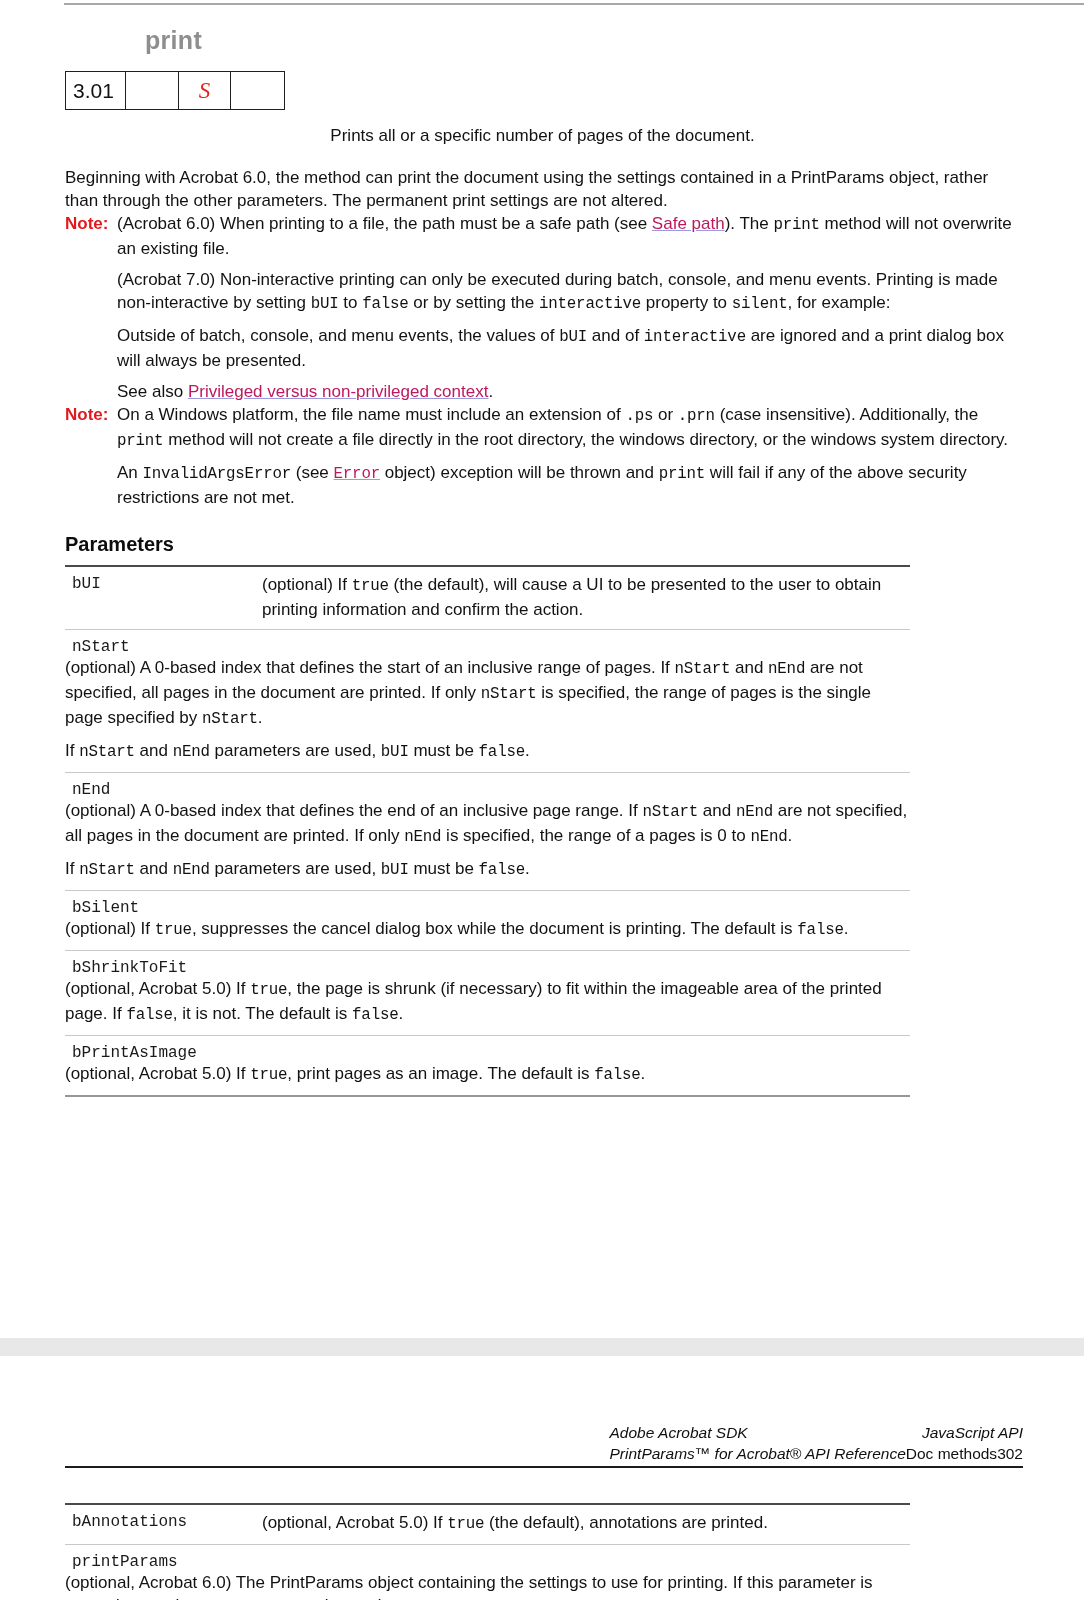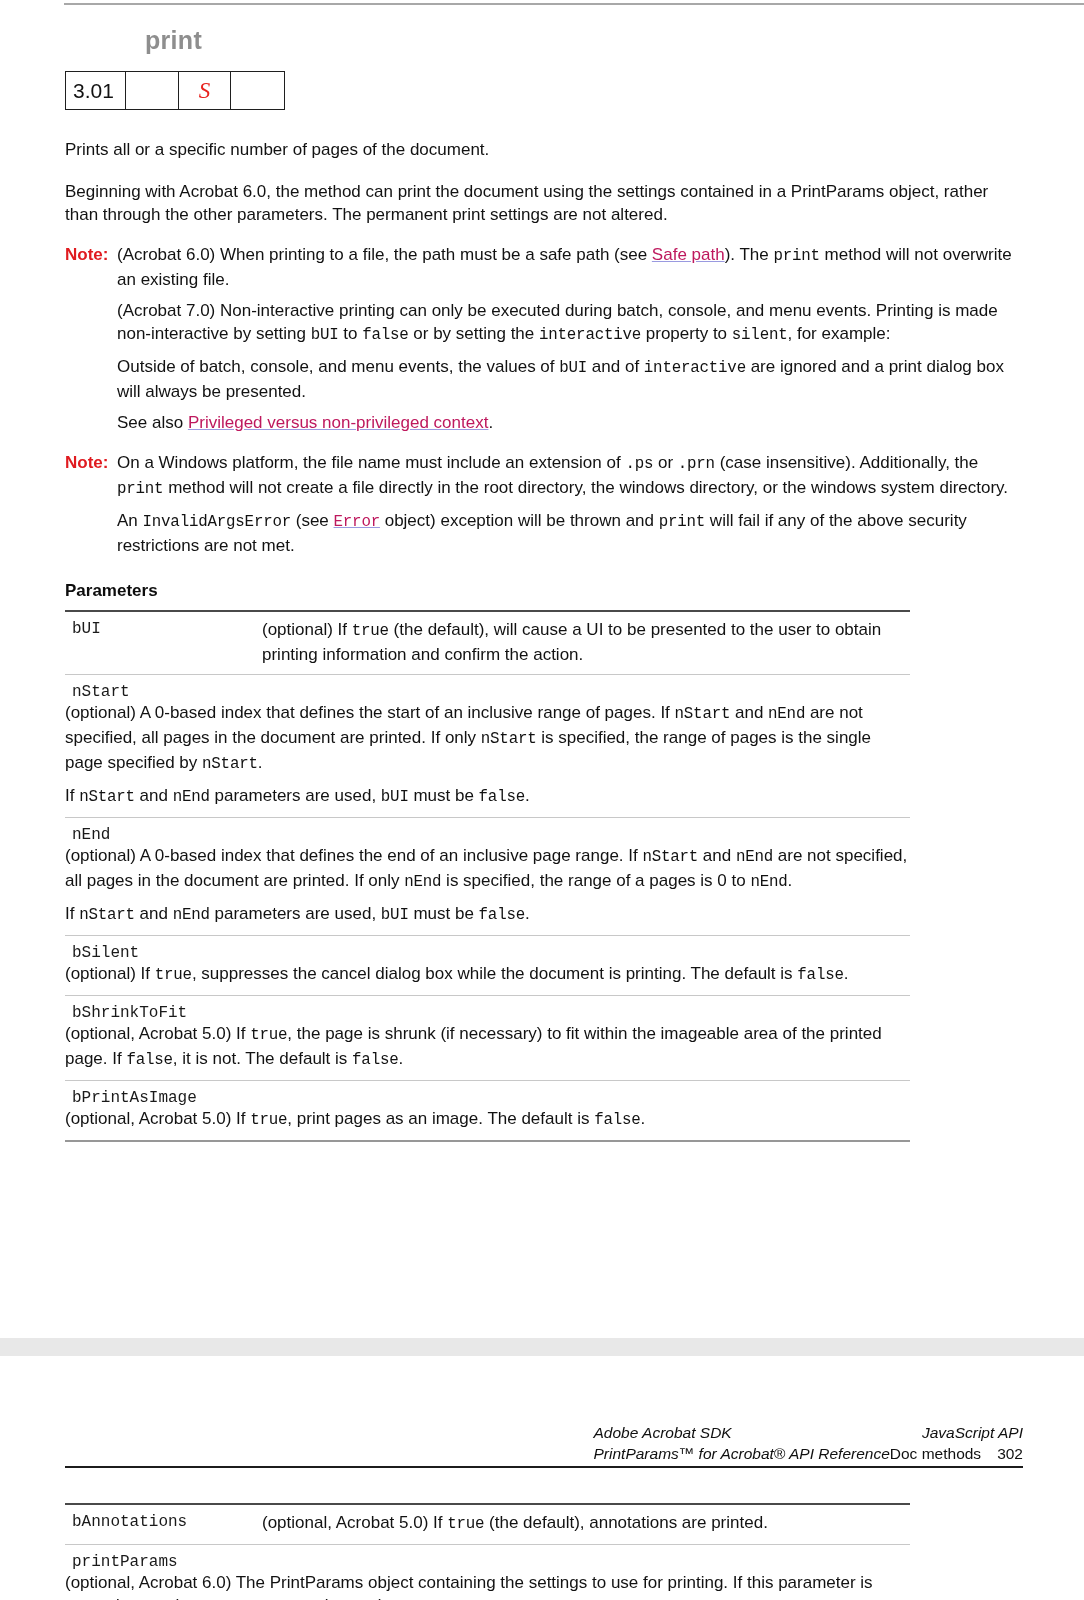--- a/index.html
+++ b/index.html
@@ -22,55 +22,55 @@
     display:flex; align-items:center; font-size:21px;
   }
   .qb-cell:last-child { border-right:none; }
   .qb-version { width:60px; padding-left:7px; }
   .qb-blank1 { width:53px; }
   .qb-save { width:52px; justify-content:center; font-family:"Liberation Serif", serif; font-style:italic; font-size:23px; color:#e8231f; }
   .qb-blank2 { width:53px; }
 
   p { margin:0; font-size:17px; line-height:23px; }
   .para { margin-top:19px; }
-  .intro { margin-top:28px; }
+  .intro { margin-top:14px;text-align:center; }
 
   .code { font-family:"Liberation Mono", monospace; font-size:0.93em; letter-spacing:-0.2px; }
   .link { color:#be185d; text-decoration:underline; text-decoration-color:#9a9ae0; cursor:pointer; }
 
-  .note { display:flex; margin-top:17px; }
+  .note { display:flex; margin-top:0; }
   .note-label { flex:none; width:52px; font-size:17px; line-height:23px; font-weight:bold; color:#e01b20; }
   .note-body { flex:1; min-width:0; }
   .note-body p { margin-top:8px; }
   .note-body p:first-child { margin-top:0; }
   .codeblock {
     margin:8px 0 0 29px; font-family:"Liberation Mono", monospace; font-size:16px;
     line-height:22px; white-space:pre; color:#1a1a1a;
   }
 
-  .section-heading { margin-top:24px; font-size:17px; font-weight:bold; color:#0d0d0d; }
+  .section-heading { margin-top:24px; font-size:20px; font-weight:bold; color:#0d0d0d; }
 
   .params-table { width:845px; margin-top:9px; border-top:2px solid #4a4a4a; border-bottom:2px solid #979797; }
   .param-row { display:flex; padding:6px 0 8px 0; }
   .param-row + .param-row { border-top:1px solid #c8c8c8;flex-direction:column; }
   .param-name {
     flex:none; width:197px; box-sizing:border-box; padding-left:7px; padding-top:2px;
     font-family:"Liberation Mono", monospace; font-size:16px; color:#1a1a1a;
   }
   .param-desc { flex:1; min-width:0; font-size:17px; line-height:23px; }
   .param-para + .param-para { margin-top:8px; }
 
   .page-band { position:absolute; top:1338px; left:0; width:1084px; height:18px; background:#e8e8e8; }
 
   .footer { position:absolute; top:1422px; left:65px; width:958px; }
   .footer-row { display:flex; justify-content:flex-end; align-items:flex-start; }
   .footer-col-right { text-align:right; }
   .footer-line { font-size:15.5px; line-height:21px; color:#101010; }
   .italic { font-style:italic; }
-  .page-num { margin-left:16px; }
+  .page-num { margin-left:0; }
   .footer-rule { height:2px; background:#1c1c1c; margin-top:2px; }
 
   .overflow-table { position:absolute; top:1494px; left:65px; }
 </style>
 </head>
 <body>
 
 <div class="top-rule"></div>
 
 <div class="content">

